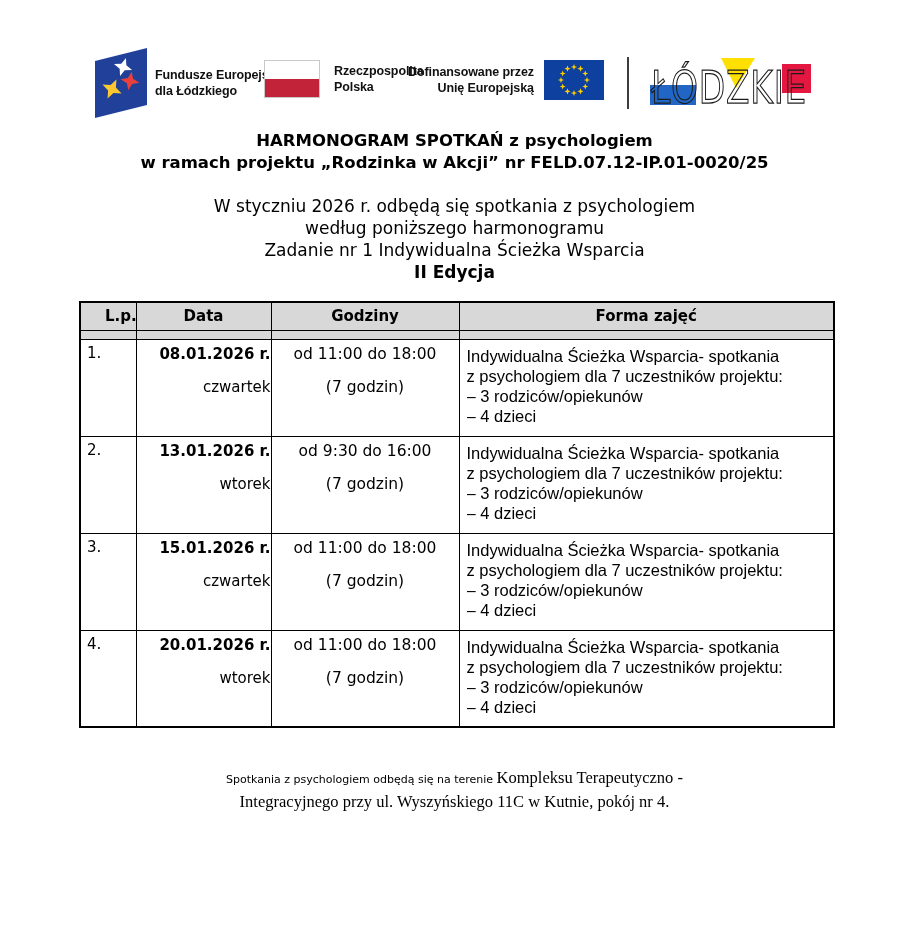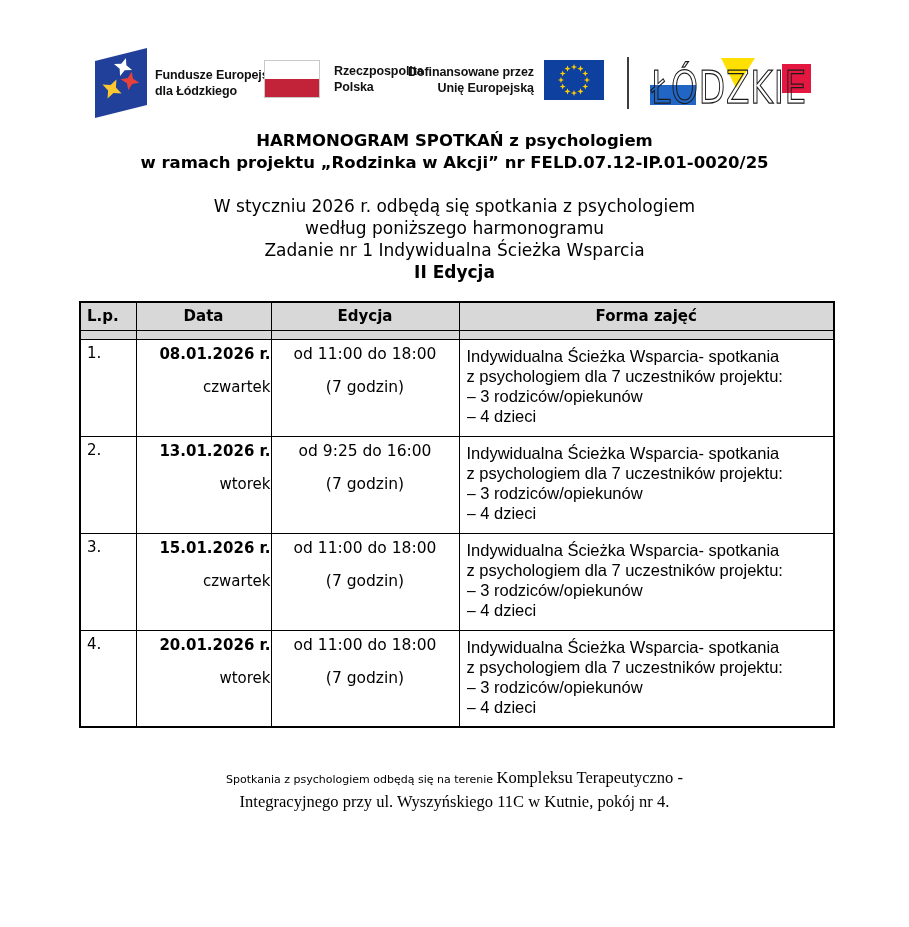--- a/index.html
+++ b/index.html
@@ -50,21 +50,21 @@
   
   table.schedule{
     border-collapse:collapse;border:2px solid #000;
     margin:18px 0 0 79px;width:754px;table-layout:fixed;
   }
   table.schedule th,table.schedule td{border:1px solid #000;vertical-align:top;}
   thead th{
     background:var(--header_gray);font-size:15px;font-weight:bold;
     height:28px;padding-top:4px;text-align:center;
   }
-  thead th.h-num{text-align:left;padding-left:6px;}
+  thead th.h-num{text-align:left;padding-left:24px;}
   thead td{background:var(--header_gray);height:9px;padding:0;}
   tbody td{height:97px;}
   td.c-num{padding:4px 0 0 6px;font-size:15px;}
   td.c-date{text-align:right;padding-top:4px;}
   .date{font-size:15px;font-weight:bold;line-height:20px;}
   .day{font-size:15px;line-height:20px;margin-top:13px;}
   td.c-hours{text-align:center;padding-top:4px;}
   .hours{font-size:15.5px;line-height:20px;}
   .dur{font-size:15.5px;line-height:20px;margin-top:13px;}
   td.c-form{padding:6px 24px 0 7px;}
@@ -160,21 +160,21 @@
   <colgroup>
       <col style="width:56px">
       <col style="width:135px">
       <col style="width:188px">
       <col style="width:375px">
     </colgroup>
   <thead>
     <tr>
       <th class="h-num">L.p.</th>
       <th>Data</th>
-      <th>Edycja</th>
+      <th>Godziny</th>
       <th>Forma zajęć</th>
     </tr>
     <tr>
       <td></td>
         <td></td>
         <td></td>
         <td></td>
     </tr>
   </thead>
   <tbody>
@@ -195,21 +195,21 @@
         <div class="form-line">– 4 dzieci</div>
       </td>
     </tr>
     <tr>
       <td class="c-num">2.</td>
       <td class="c-date">
         <div class="date">13.01.2026 r.</div>
         <div class="day">wtorek</div>
       </td>
       <td class="c-hours">
-        <div class="hours">od 9:25 do 16:00</div>
+        <div class="hours">od 9:30 do 16:00</div>
         <div class="dur">(7 godzin)</div>
       </td>
       <td class="c-form">
         <div class="form-line">Indywidualna Ścieżka Wsparcia- spotkania</div>
         <div class="form-line">z psychologiem dla 7 uczestników projektu:</div>
         <div class="form-line">– 3 rodziców/opiekunów</div>
         <div class="form-line">– 4 dzieci</div>
       </td>
     </tr>
     <tr>

